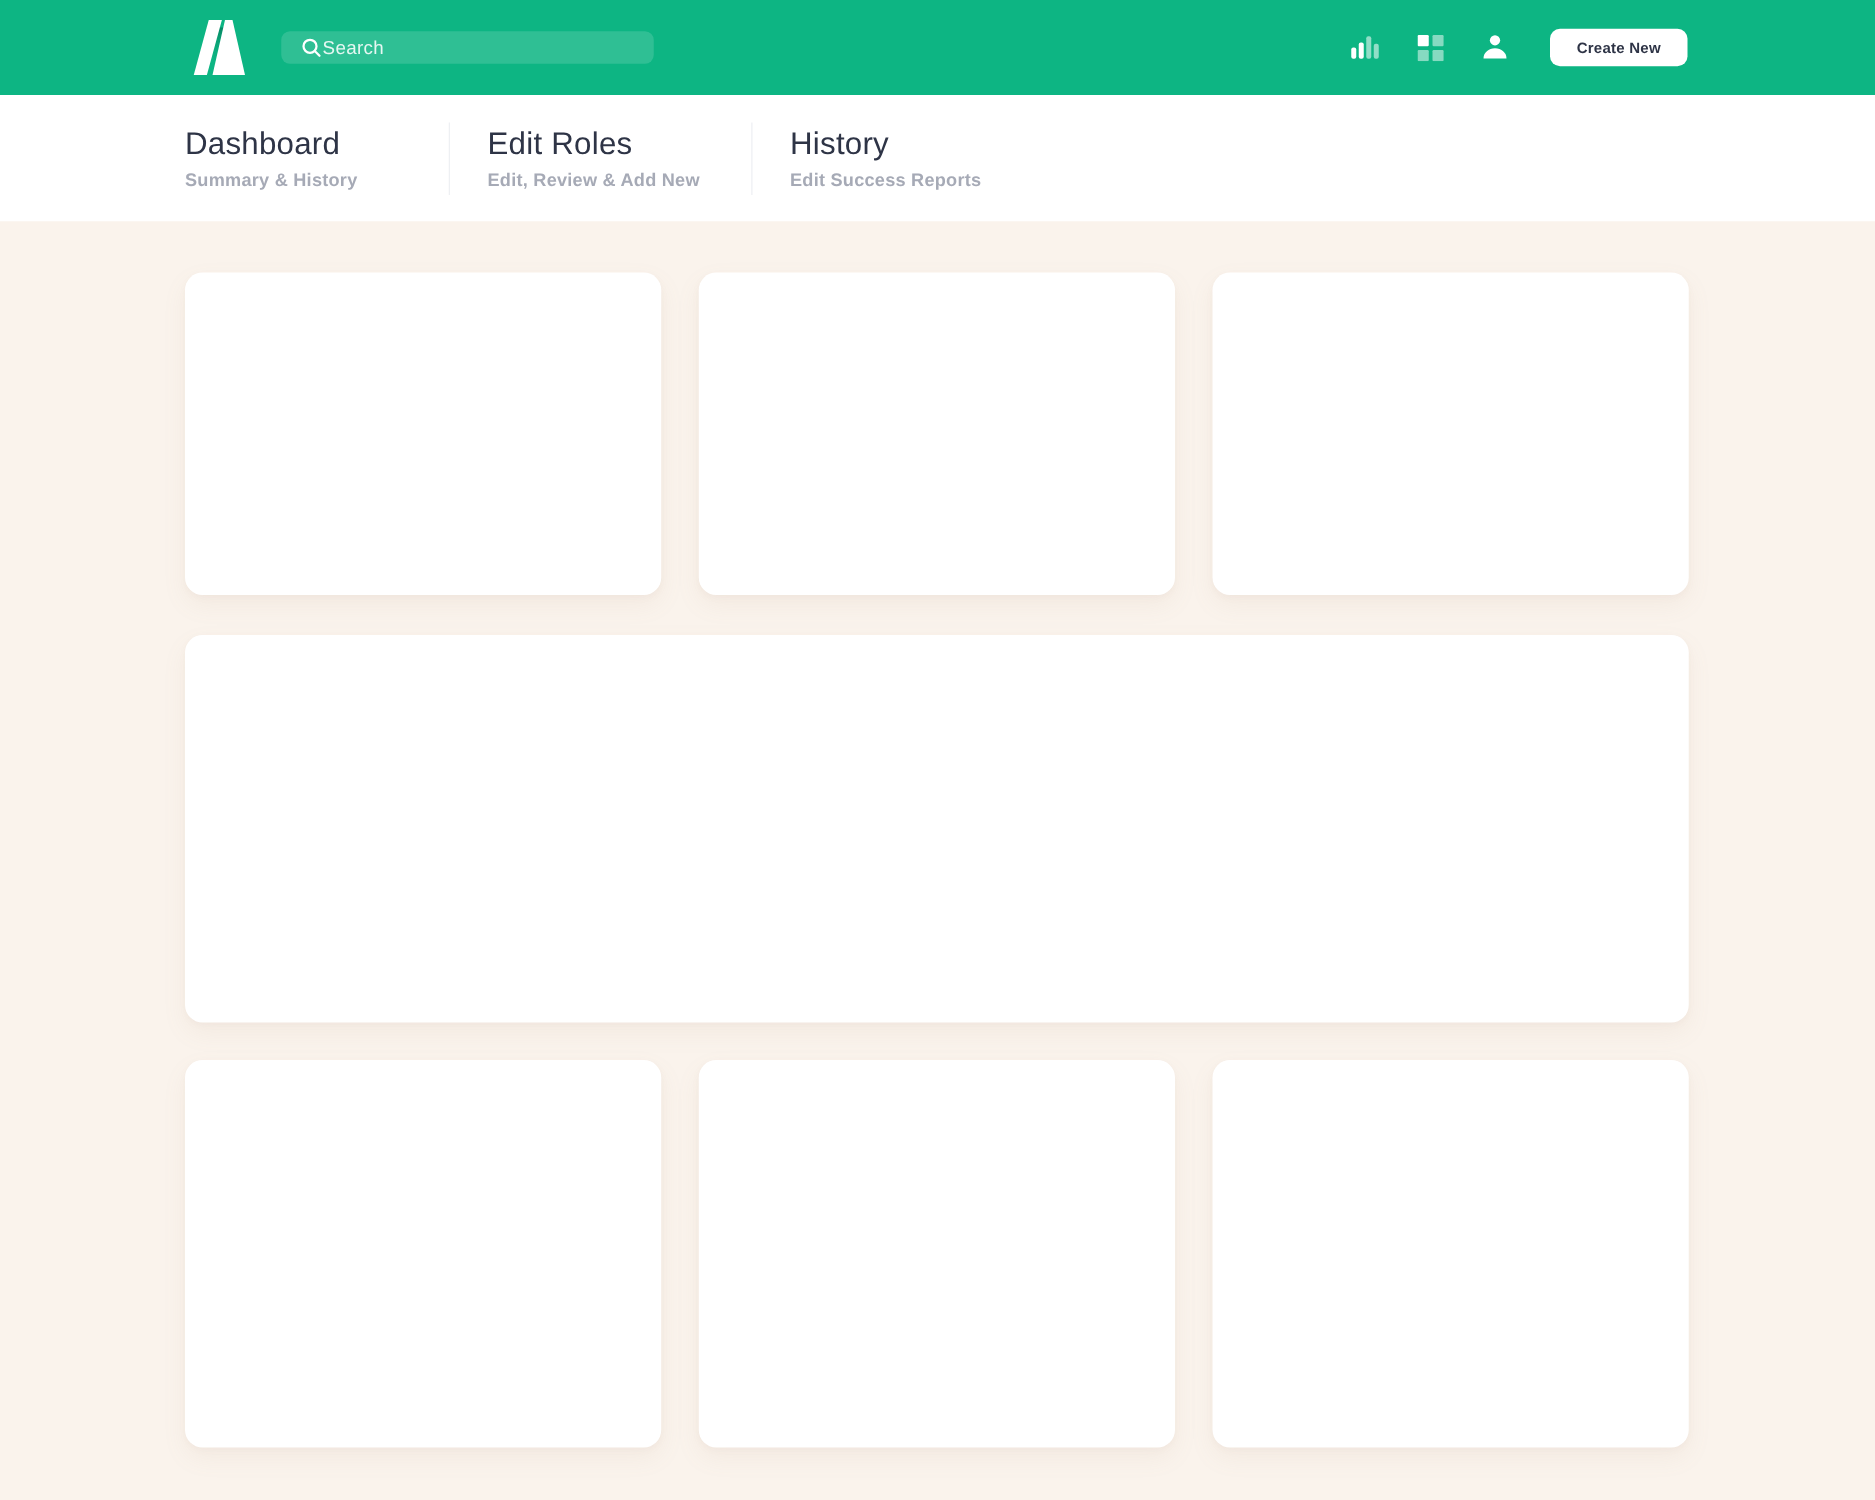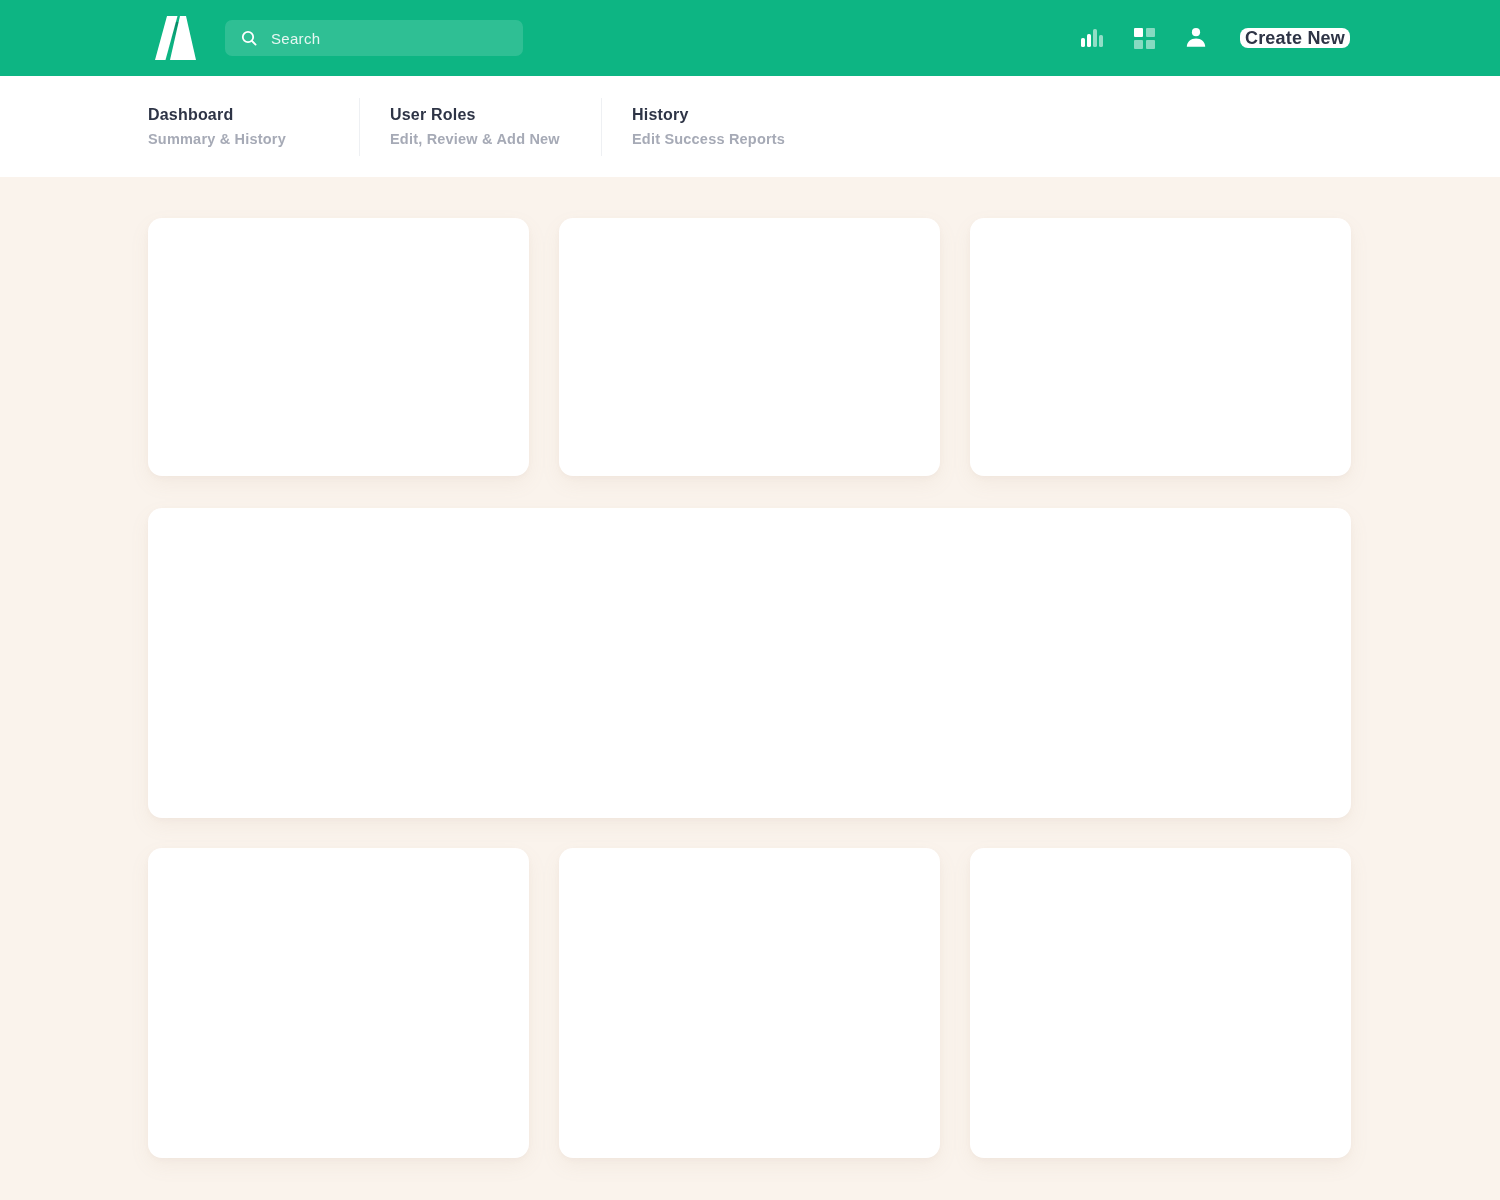--- a/index.html
+++ b/index.html
@@ -14,64 +14,64 @@
   .header {
     height:76px;
     background:#0db583;
     display:flex;
     align-items:center;
     padding:0 150px 0 148px;
   }
   .logo { width:48px; height:48px; flex:0 0 auto; }
   .search {
     margin-left:29px;
-    width:298px; height:36px;
+    width:298px; height:26px;
     background:rgba(255,255,255,0.14);
     border-radius:7px;
     display:flex; align-items:center;
-    padding:0 16px; gap:13px;
+    padding:0 16px; 
   }
   .search svg { flex:0 0 auto; display:block; }
   .search input {
     background:transparent; border:none; outline:none;
     color:#ffffff; font-size:15px; letter-spacing:0.3px;
     width:100%; font-family:inherit;
   }
   .search input::placeholder { color:rgba(255,255,255,0.88); opacity:1; }
 
   .header-right { margin-left:auto; display:flex; align-items:center; }
   .hicon {
     width:28px; height:28px;
     display:flex; align-items:center; justify-content:center;
     margin-left:24px; cursor:pointer;
   }
   .create-btn {
     margin-left:30px;
-    width:110px; height:20px;
+    width:110px; height:30px;
     background:#ffffff; border:none; border-radius:8px;
-    font-family:inherit; font-size:18px; font-weight:bold;
+    font-family:inherit; font-size:12px; font-weight:bold;
     color:#2e3446; letter-spacing:0.2px; cursor:pointer;
   }
 
   
   .nav {
     height:101px; background:#ffffff;
     display:flex; align-items:center;
     padding-left:148px;
   }
   .tab {
     flex:0 0 212px; margin-right:30px;
     border-right:1px solid #eef0f3;
     height:58px;
     display:flex; flex-direction:column; justify-content:center;
     cursor:pointer;
   }
   .tab:last-child { border-right:none; }
   .tab-title {
-    font-size:16px; font-weight:bold; color:#2e3446; letter-spacing:0.2px;
+    font-size:25px; font-weight:normal; color:#2e3446; letter-spacing:0.2px;
   }
   .tab.active .tab-title { color:#0db583; }
   .tab-sub {
     margin-top:7px; font-size:14.5px; color:#a6aab6; letter-spacing:0.2px;font-weight:bold;
   }
 
   
   .main { padding:41px 149px 0 148px; }
   .row { display:flex; gap:30px; }
   .card {
@@ -141,21 +141,21 @@
 <div class="nav">
 
   <div class="tab">
     <span class="tab-title">Dashboard</span>
     <span class="tab-sub">Summary &amp; History</span>
   </div>
 
 
 
   <div class="tab">
-    <span class="tab-title">User Roles</span>
+    <span class="tab-title">Edit Roles</span>
     <span class="tab-sub">Edit, Review &amp; Add New</span>
   </div>
 
   <div class="tab">
     <span class="tab-title">History</span>
     <span class="tab-sub">Edit Success Reports</span>
   </div>
 </div>
 
 <div class="main">

